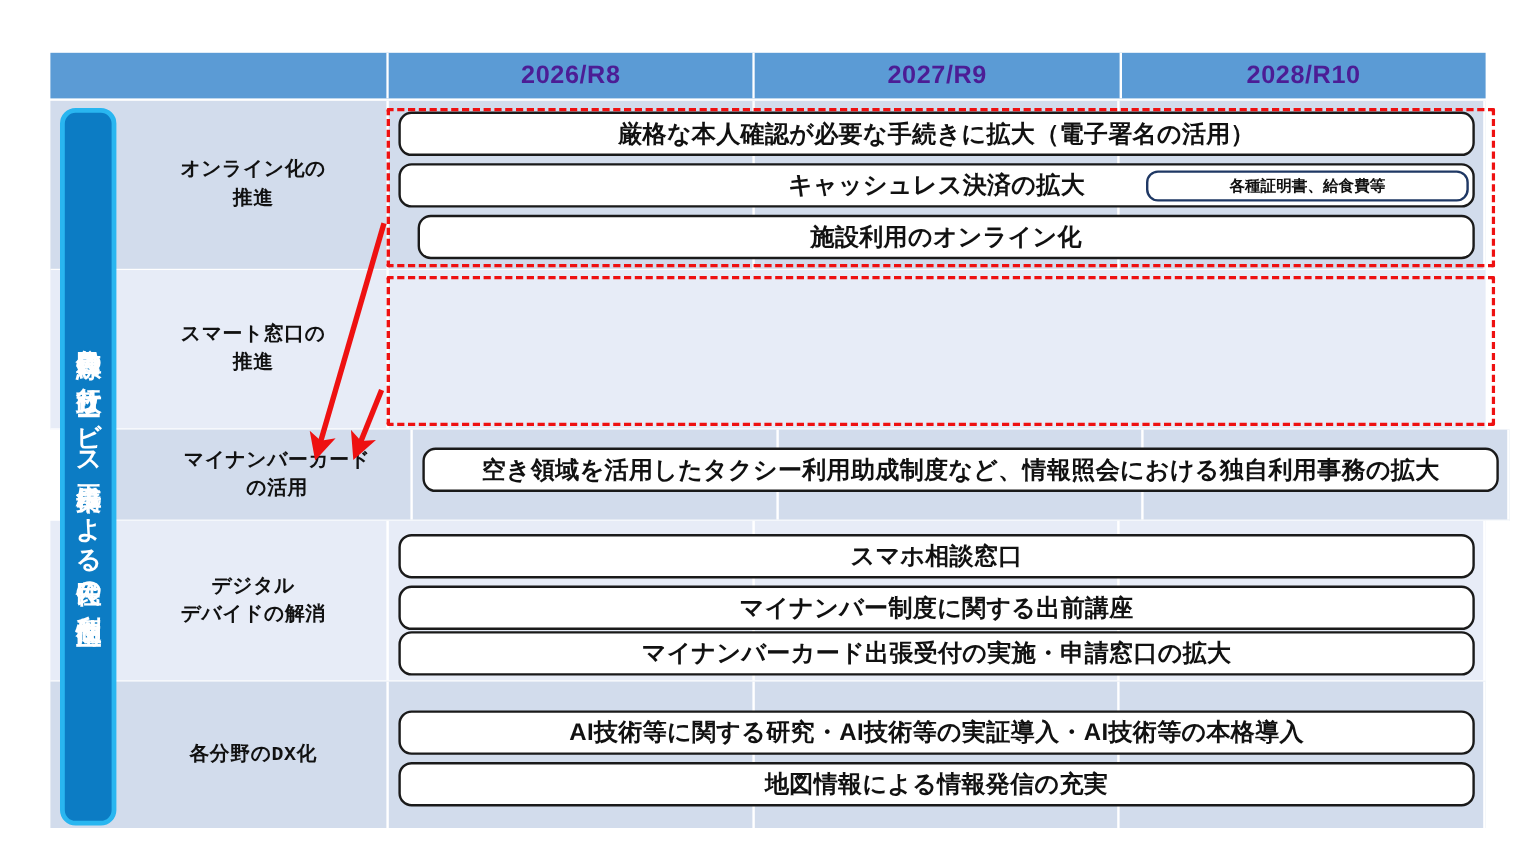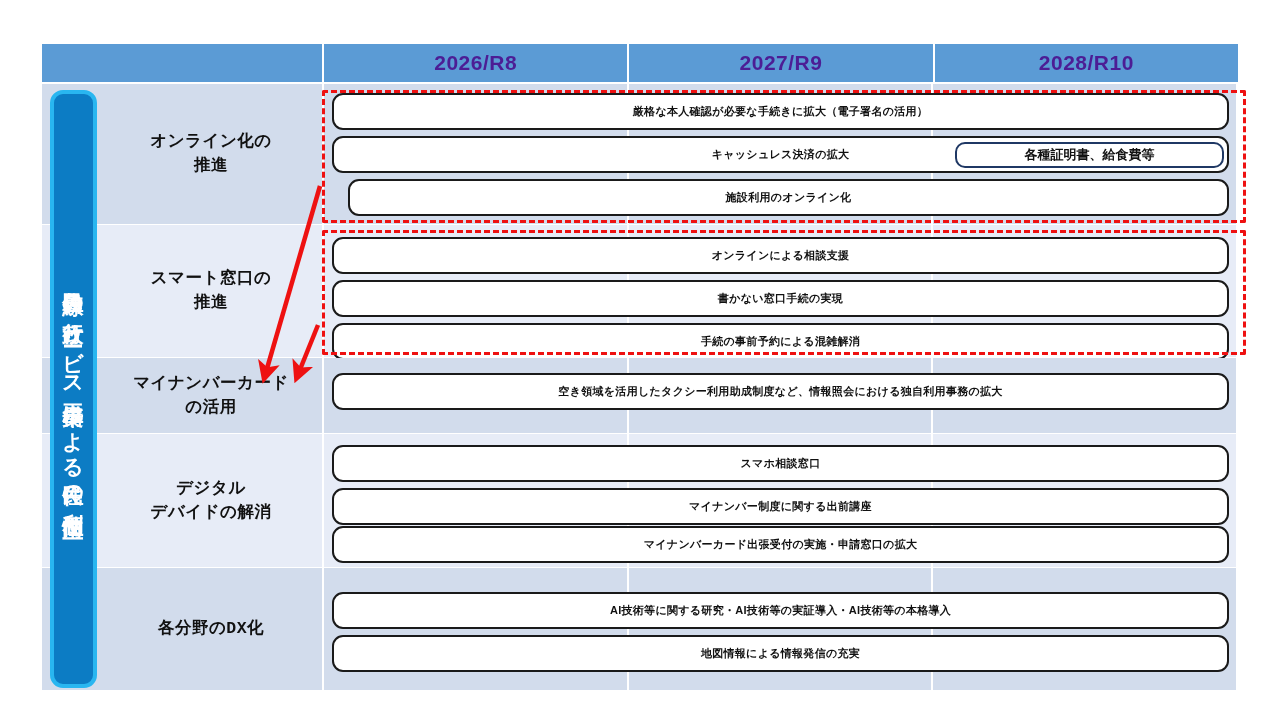--- a/index.html
+++ b/index.html
@@ -119,21 +119,21 @@
     background: #ffffff;
     border: 2.2px solid #1a1a1a;
     border-radius: 11px;
     box-sizing: border-box;
     display: flex;
     align-items: center;
     justify-content: center;
     pointer-events: auto;
   }
   .bar-label {
-    font-size: 11px;
+    font-size: 20px;
     font-weight: bold;
     color: #111111;
     letter-spacing: .3px;
     white-space: nowrap;
   }
   .badge {
     position: absolute;
     background: #ffffff;
     border: 2px solid #1f3864;
     border-radius: 10px;
@@ -231,39 +231,23 @@
           </div>
         </div>
       </div>
     </div>
 
     <div class="row band-b" style="height:133px;">
       <div class="lbl-cell">
         <div class="lbl-text">スマート窓口の
 推進</div>
       </div>
-      <div class="tl-cell">
-        <div class="tl-col"></div>
-        <div class="tl-col"></div>
-        <div class="tl-col"></div>
-        <div class="bars">
-          <div class="bar" style="left:8px; right:9px; top:12px; height:37px;">
-            <span class="bar-label">オンラインによる相談支援</span>
-          </div>
-          <div class="bar" style="left:8px; right:9px; top:55px; height:37px;">
-            <span class="bar-label">書かない窓口手続の実現</span>
-          </div>
-          <div class="bar" style="left:8px; right:9px; top:98px; height:37px;">
-            <span class="bar-label">手続の事前予約による混雑解消</span>
-          </div>
-        </div>
-      </div>
-    </div>
-
-    <div class="row band-a" style="height:76px;">
+    </div>
+
+    <div class="row band-a" style="height:76px;margin-left:20px;">
       <div class="lbl-cell">
         <div class="lbl-text">マイナンバーカード
 の活用</div>
       </div>
       <div class="tl-cell">
         <div class="tl-col"></div>
         <div class="tl-col"></div>
         <div class="tl-col"></div>
         <div class="bars">
           <div class="bar" style="left:8px; right:9px; top:15px; height:37px;">

